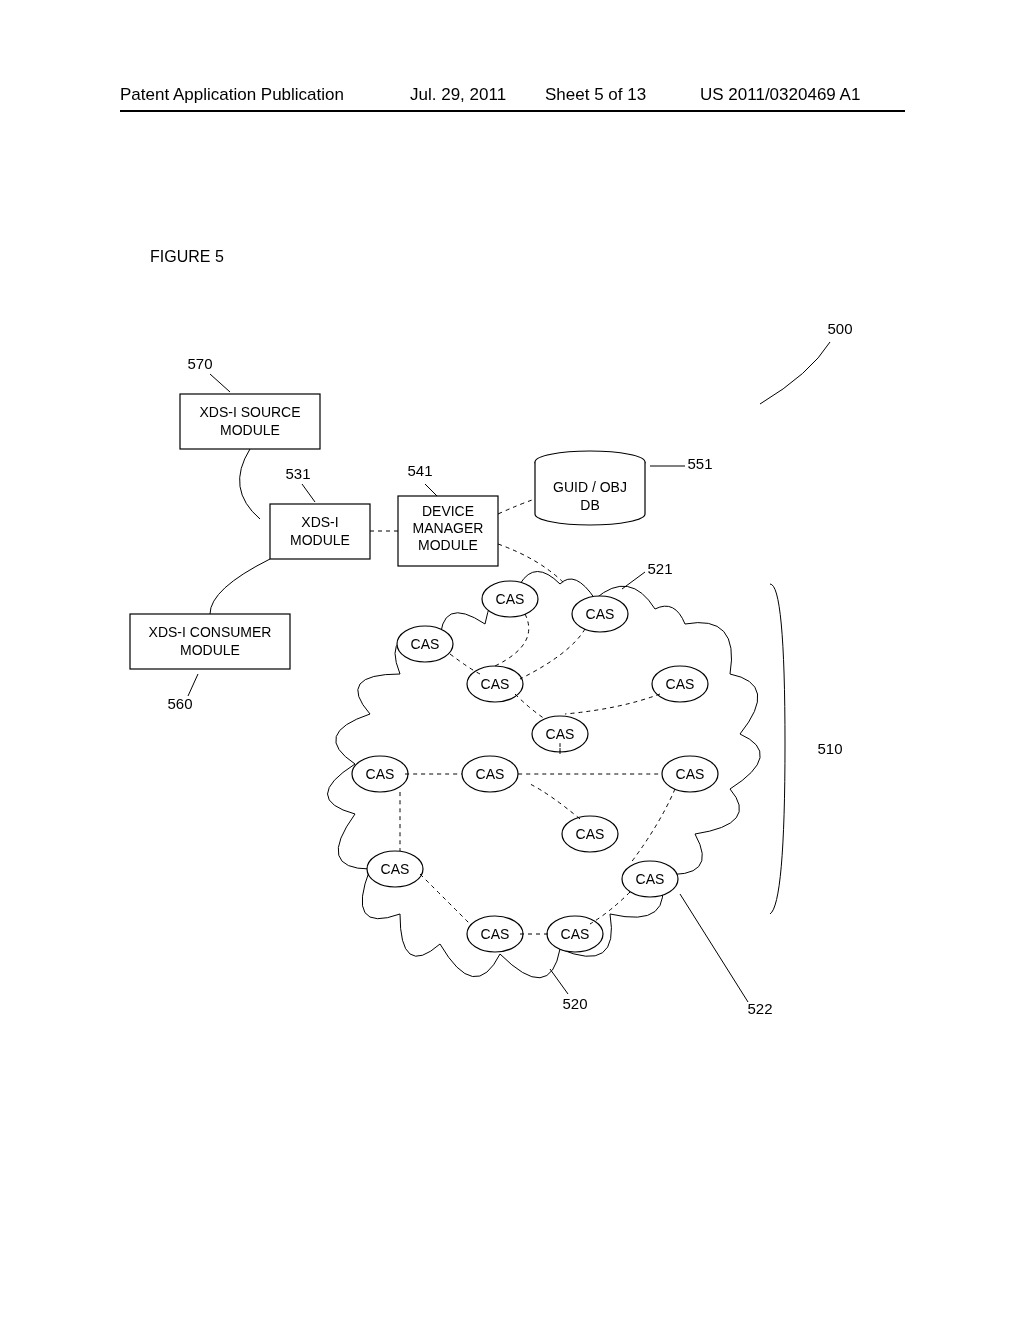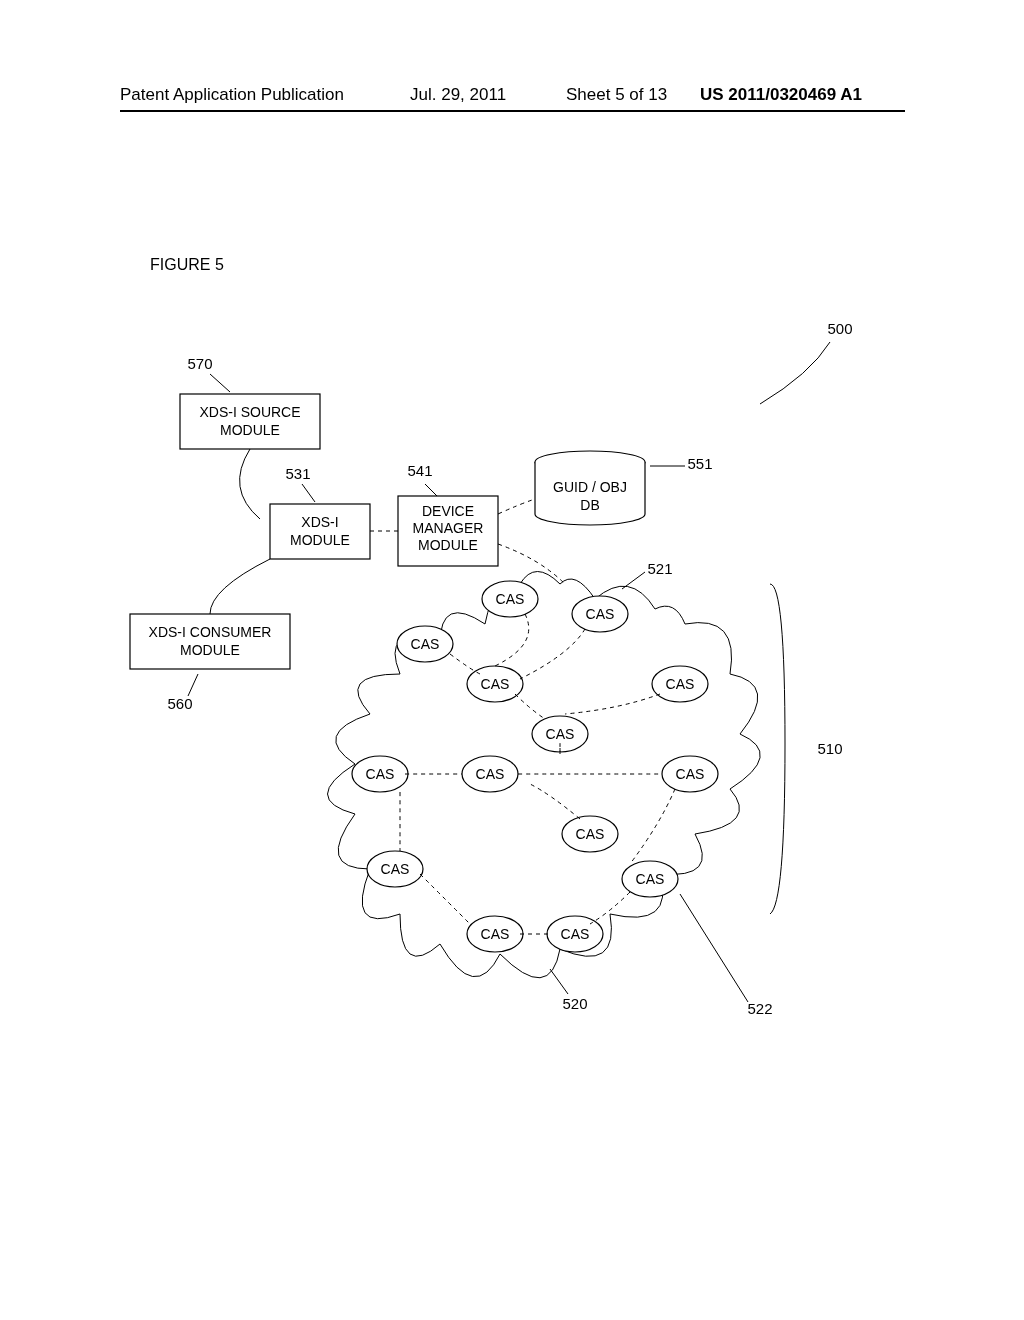--- a/index.html
+++ b/index.html
@@ -24,37 +24,37 @@
     position: absolute;
     left: 120px;
     font-weight: normal;
   }
   .header .date {
     position: absolute;
     left: 410px;
   }
   .header .sheet {
     position: absolute;
-    left: 566px;
+    left: 545px;
   }
   .header .pubnum {
     position: absolute;
     left: 700px;
-    font-weight: bold;
+    font-weight: normal;
   }
   .hr {
     position: absolute;
     top: 110px;
     left: 120px;
     width: 785px;
     border-top: 2px solid #000;
   }
   .figlabel {
     position: absolute;
-    top: 256px;
+    top: 248px;
     left: 150px;
     font-size: 16px;
   }
   .svgwrap {
     position: absolute;
     top: 314px;
     left: 120px;
   }
   .box {
     stroke: #000;

